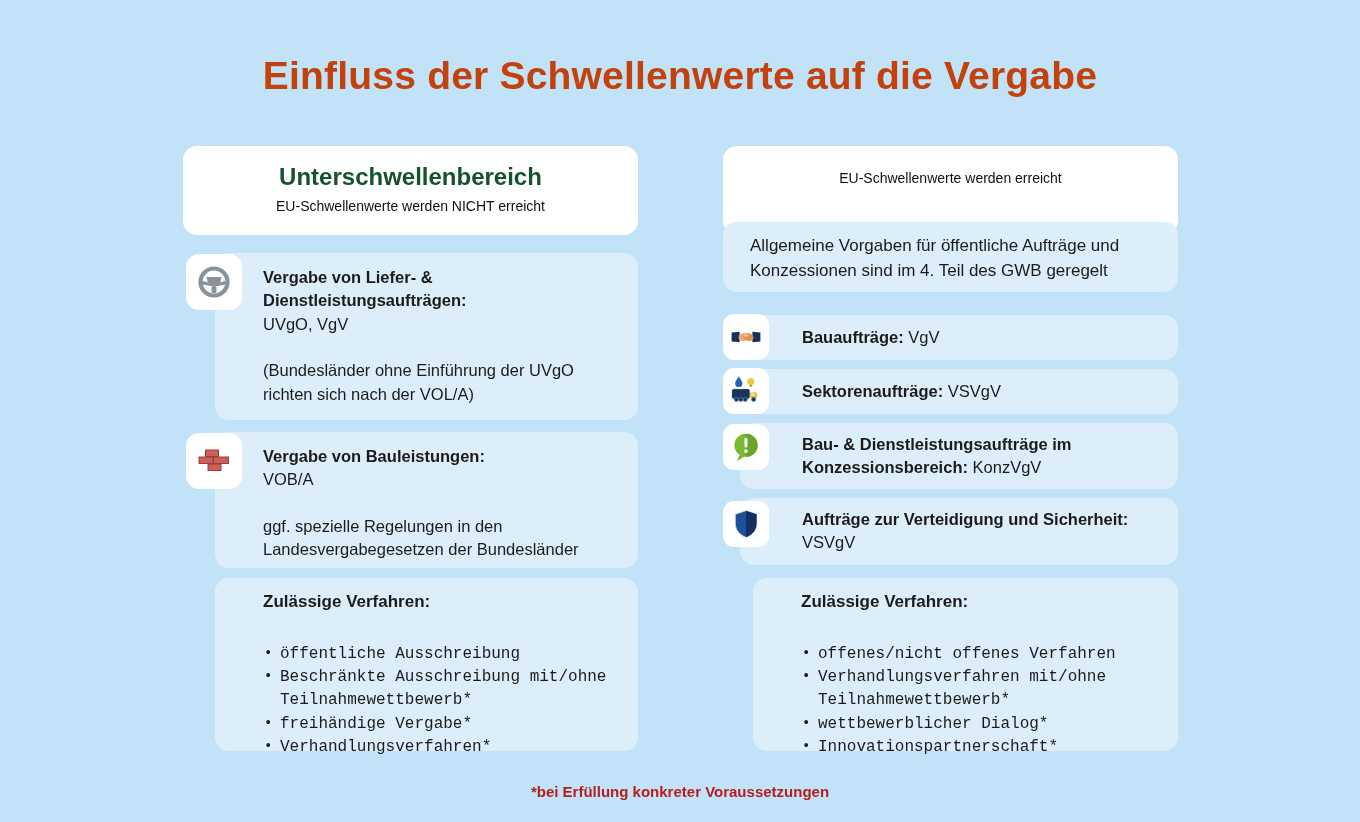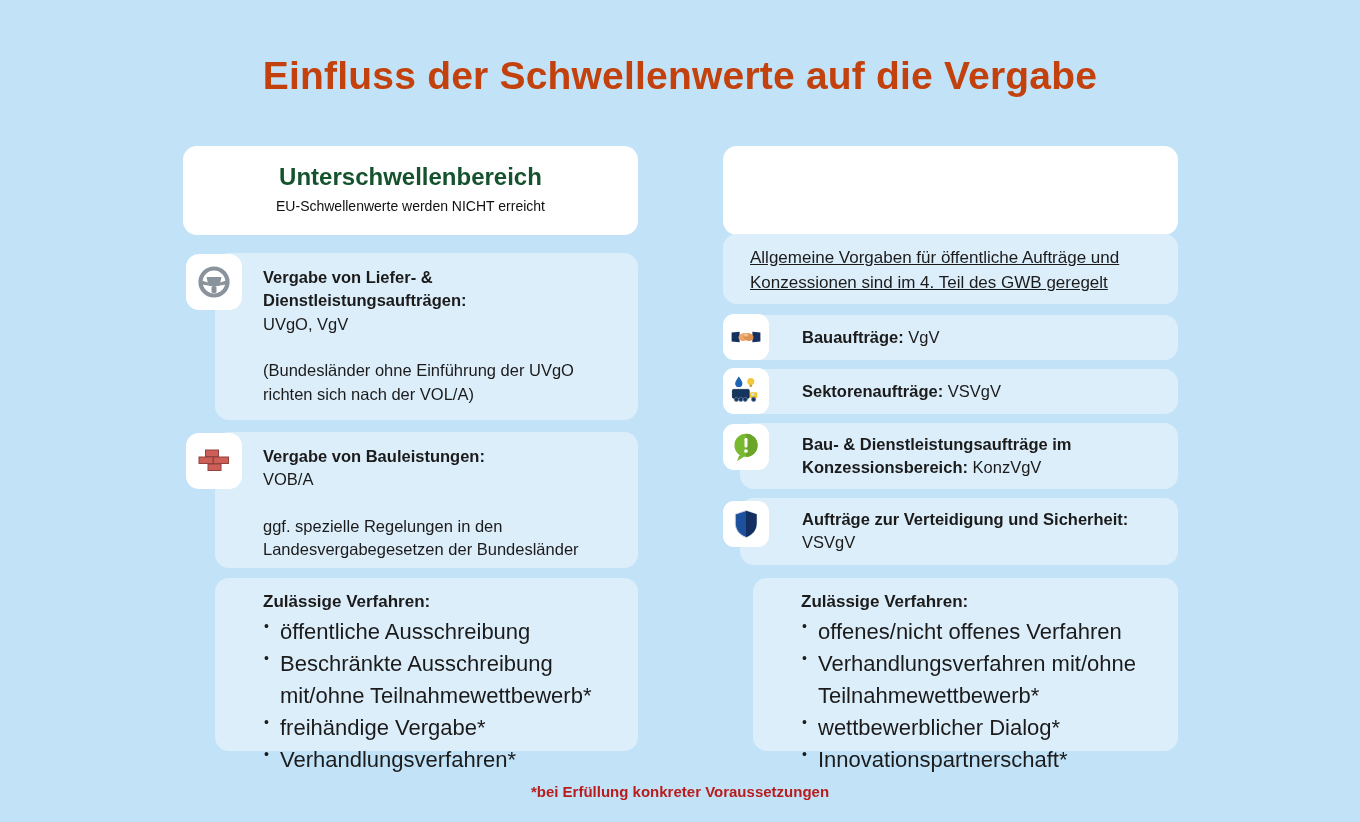--- a/index.html
+++ b/index.html
@@ -38,38 +38,38 @@
   .icon-sq{
     position:absolute;background:#ffffff;border-radius:13px;
     display:flex;align-items:center;justify-content:center;
   }
   .sq-56{width:56px;height:56px;}
   .sq-46{width:46px;height:46px;border-radius:11px;}
   .icon1{left:3px;top:254px;}
   .icon2{left:3px;top:433px;}
 
   
-  .intro-box{left:0;top:234px;width:455px;height:70px;padding:12px 20px 0 27px;font-size:17px;line-height:1.45;text-decoration:underline;}
+  .intro-box{left:0;top:222px;width:455px;height:70px;padding:12px 20px 0 27px;font-size:17px;line-height:1.45;}
   .row{left:17px;width:438px;padding-left:62px;box-sizing:border-box;font-size:16.5px;line-height:1.4;}
   .row-label{font-weight:700;}
   .row1{top:315px;height:45px;display:flex;align-items:center;}
   .row2{top:369px;height:45px;display:flex;align-items:center;}
   .row3{top:423px;height:66px;padding-top:10px;}
   .row4{top:498px;height:67px;padding-top:10px;}
   .ricon1{left:0;top:314px;}
   .ricon2{left:0;top:368px;}
   .ricon3{left:0;top:424px;}
   .ricon4{left:0;top:501px;}
 
   
   .proc{top:578px;height:173px;padding:14px 16px 0 48px;}
   .proc-left{left:32px;width:423px;}
   .proc-right{left:30px;width:425px;}
   .proc-title{font-weight:700;font-size:17px;}
-  .proc-list{margin-top:4px;font-size:22px;line-height:1.45;}
+  .proc-list{margin-top:31px;font-size:16px;line-height:1.45;font-family:Liberation Mono, monospace;}
   .bullet{position:relative;padding-left:17px;}
   .bullet::before{content:"•";position:absolute;left:1px;top:0;font-size:14px;}
 
   .footnote{
     position:absolute;left:0;top:783px;width:100%;text-align:center;
     font-size:15px;font-weight:700;color:#b91c1c;
   }
   svg{display:block;}
 </style>
 </head>
@@ -124,20 +124,21 @@
         <div class="bullet">Beschränkte Ausschreibung mit/ohne Teilnahmewettbewerb*</div>
         <div class="bullet">freihändige Vergabe*</div>
         <div class="bullet">Verhandlungsverfahren*</div>
       </div>
     </div>
   </div>
 
   <div class="col col-right">
 
     <div class="box white header-box">
+      <div class="header-sub">EU-Schwellenwerte werden erreicht</div>
     </div>
 
     <div class="box tint intro-box">Allgemeine Vorgaben für öffentliche Aufträge und Konzessionen sind im 4. Teil des GWB geregelt</div>
 
     <div class="box tint row row1">
       <p style="margin:0"><span class="row-label">Bauaufträge:</span> <span>VgV</span></p>
     </div>
     <div class="icon-sq sq-46 ricon1">
       <svg width="32" height="32" viewBox="0 0 40 40">
         <path d="M2 14.5 L12 13.5 L12 26.5 L2 25.5 Z" fill="#16305e"></path>

